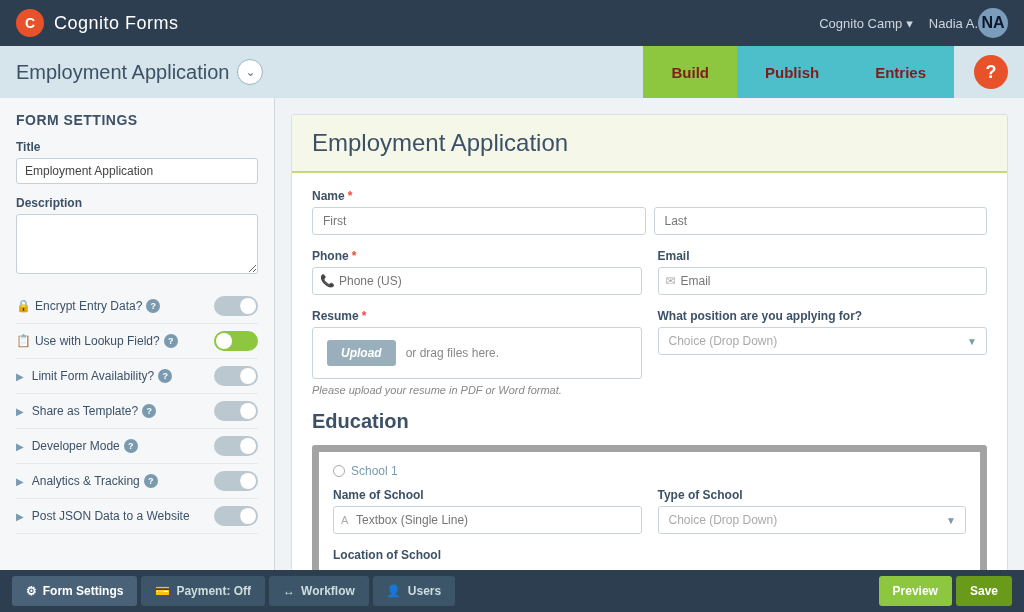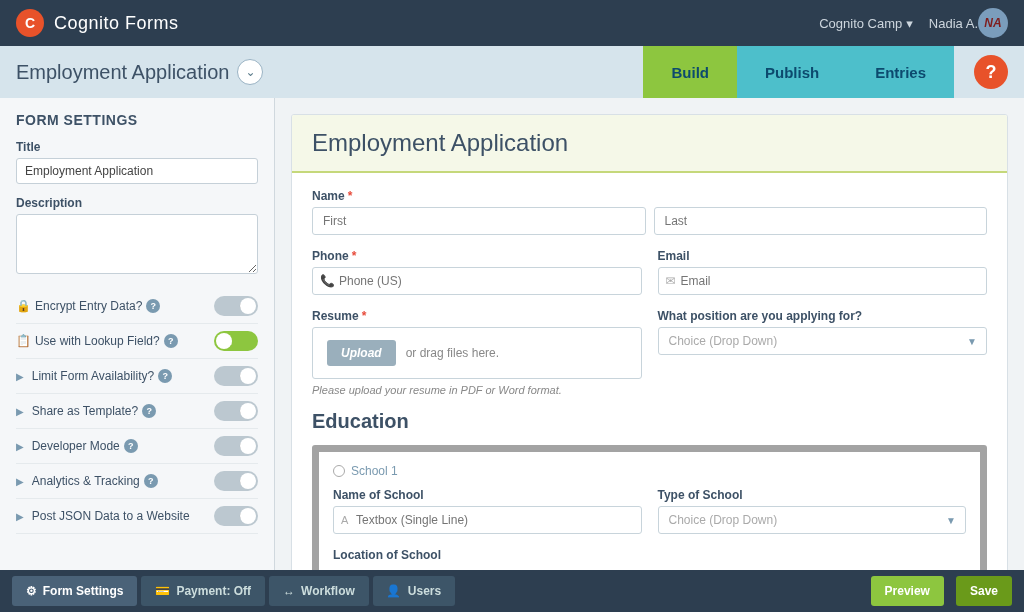--- a/index.html
+++ b/index.html
@@ -19,21 +19,21 @@
       width: 28px; height: 28px; background: #e8522a; border-radius: 50%;
       display: flex; align-items: center; justify-content: center;
       color: white; font-weight: bold; font-size: 14px;
     }
     .top-nav-brand { color: white; font-size: 18px; font-weight: 300; letter-spacing: 0.5px; }
     .top-nav-right { display: flex; align-items: center; gap: 16px; }
     .org-name { color: #cdd6de; font-size: 13px; display: flex; align-items: center; gap: 4px; }
     .user-area { display: flex; align-items: center; }
     .user-avatar {
       width: 30px; height: 30px; border-radius: 50%; background: #7b9dbc;
-      display: flex; align-items: center; justify-content: center; color: #7f1d1d; font-size: 12px; font-weight: bold; font-style: italic;
+      display: flex; align-items: center; justify-content: center; color: #0f172a; font-size: 16px; font-weight: bold;
     }
     .user-name { color: #cdd6de; font-size: 13px; }
 
     
     .sub-nav {
       background: #d6e4ec;
       height: 52px;
       display: flex;
       align-items: center;
       padding: 0 16px;
@@ -43,21 +43,21 @@
     .form-title-area { display: flex; align-items: center; gap: 8px; flex: 1; }
     .form-title-text { font-size: 20px; color: #3d5166; font-weight: 400; }
     .collapse-btn {
       width: 26px; height: 26px; border: 1px solid #9ab3c4; border-radius: 50%;
       background: white; display: flex; align-items: center; justify-content: center;
       cursor: pointer; color: #5a7a8a; font-size: 12px;
     }
     .nav-tabs { display: flex; margin-left: auto; margin-right: 20px; }
     .nav-tab {
       padding: 0 28px; height: 52px; display: flex; align-items: center;
-      font-size: 15px; font-weight: 600; cursor: pointer; color: #0c4a6e;
+      font-size: 15px; font-weight: 600; cursor: pointer; color: #7f1d1d;
     }
     .nav-tab.build { background: #8dc63f; }
     .nav-tab.publish { background: #4dbfcb; }
     .nav-tab.entries { background: #4dbfcb; }
     .help-btn {
       width: 34px; height: 34px; background: #e8522a; border-radius: 50%;
       display: flex; align-items: center; justify-content: center;
       color: white; font-size: 18px; font-weight: bold; cursor: pointer;
     }
 
@@ -197,21 +197,21 @@
     }
     .bottom-left { display: flex; gap: 4px; }
     .bottom-btn {
       height: 30px; padding: 0 14px; border: none; border-radius: 3px;
       font-size: 12px; font-weight: 600; cursor: pointer; display: flex; align-items: center; gap: 6px;
     }
     .bottom-btn.settings { background: #4a6278; color: white; }
     .bottom-btn.payment { background: #3d5568; color: #cdd; }
     .bottom-btn.workflow { background: #3d5568; color: #cdd; }
     .bottom-btn.users { background: #3d5568; color: #cdd; }
-    .bottom-right { display: flex; gap: 12px; }
+    .bottom-right { display: flex; gap: 4px; }
     .bottom-btn.preview { background: #8dc63f; color: white; }
     .bottom-btn.save { background: #6a9a1a; color: white; }
   </style>
 </head>
 <body>
 
 <div class="top-nav">
   <div class="top-nav-left">
     <div class="logo-icon">C</div>
     <span class="top-nav-brand">Cognito Forms</span>

